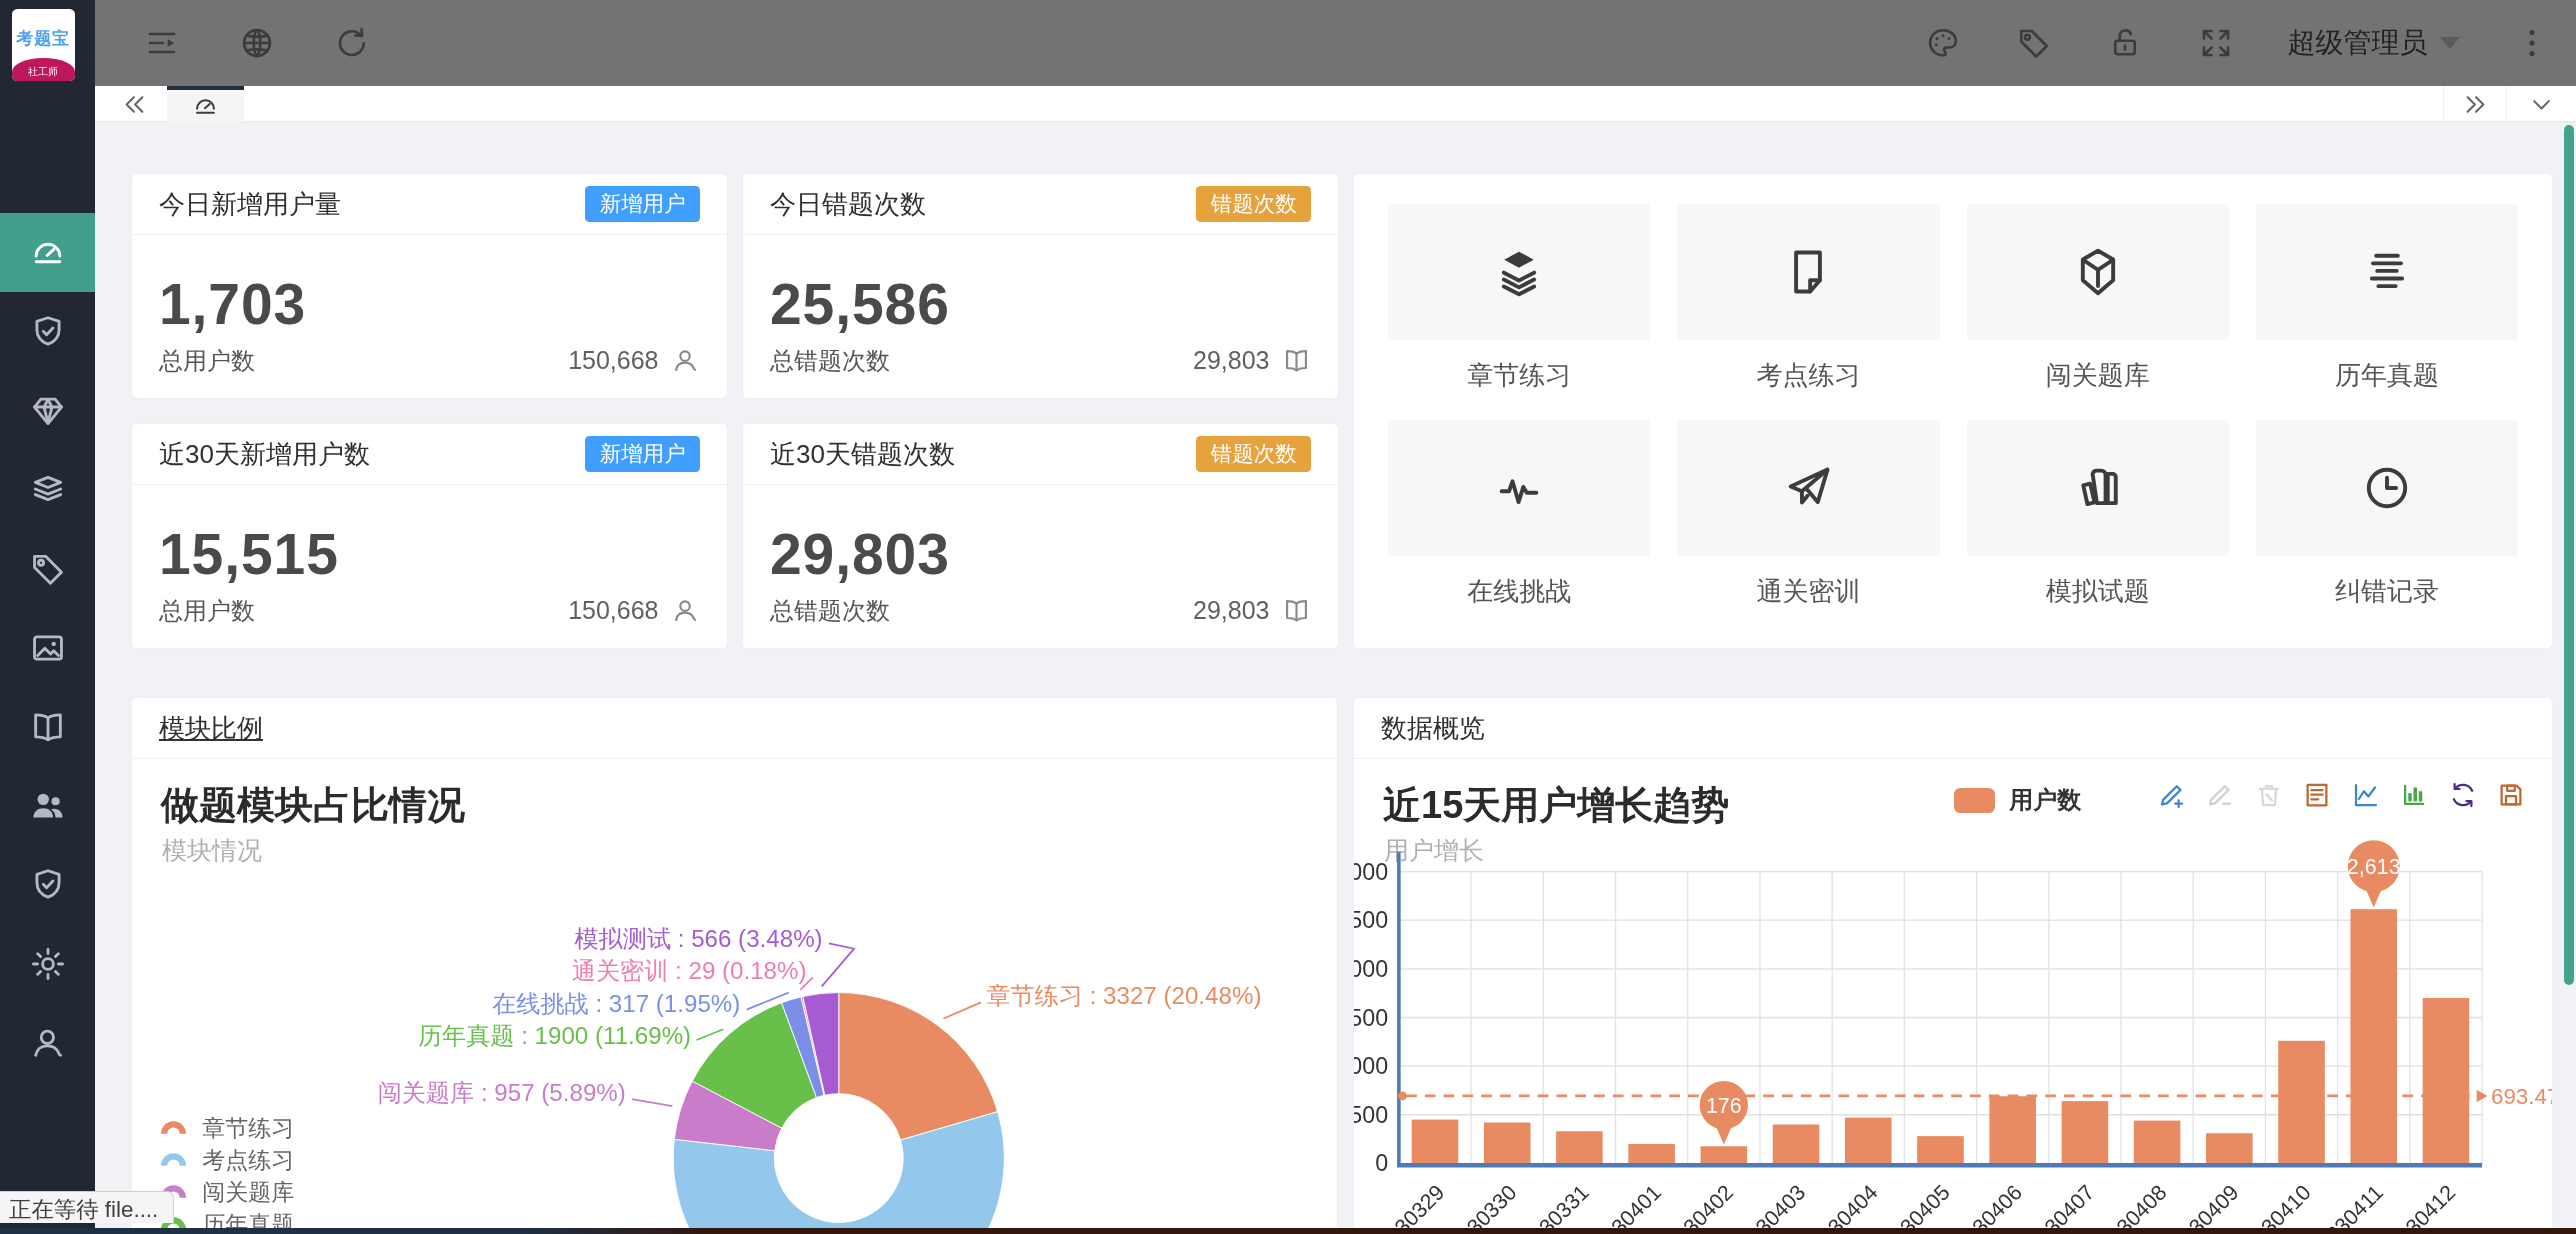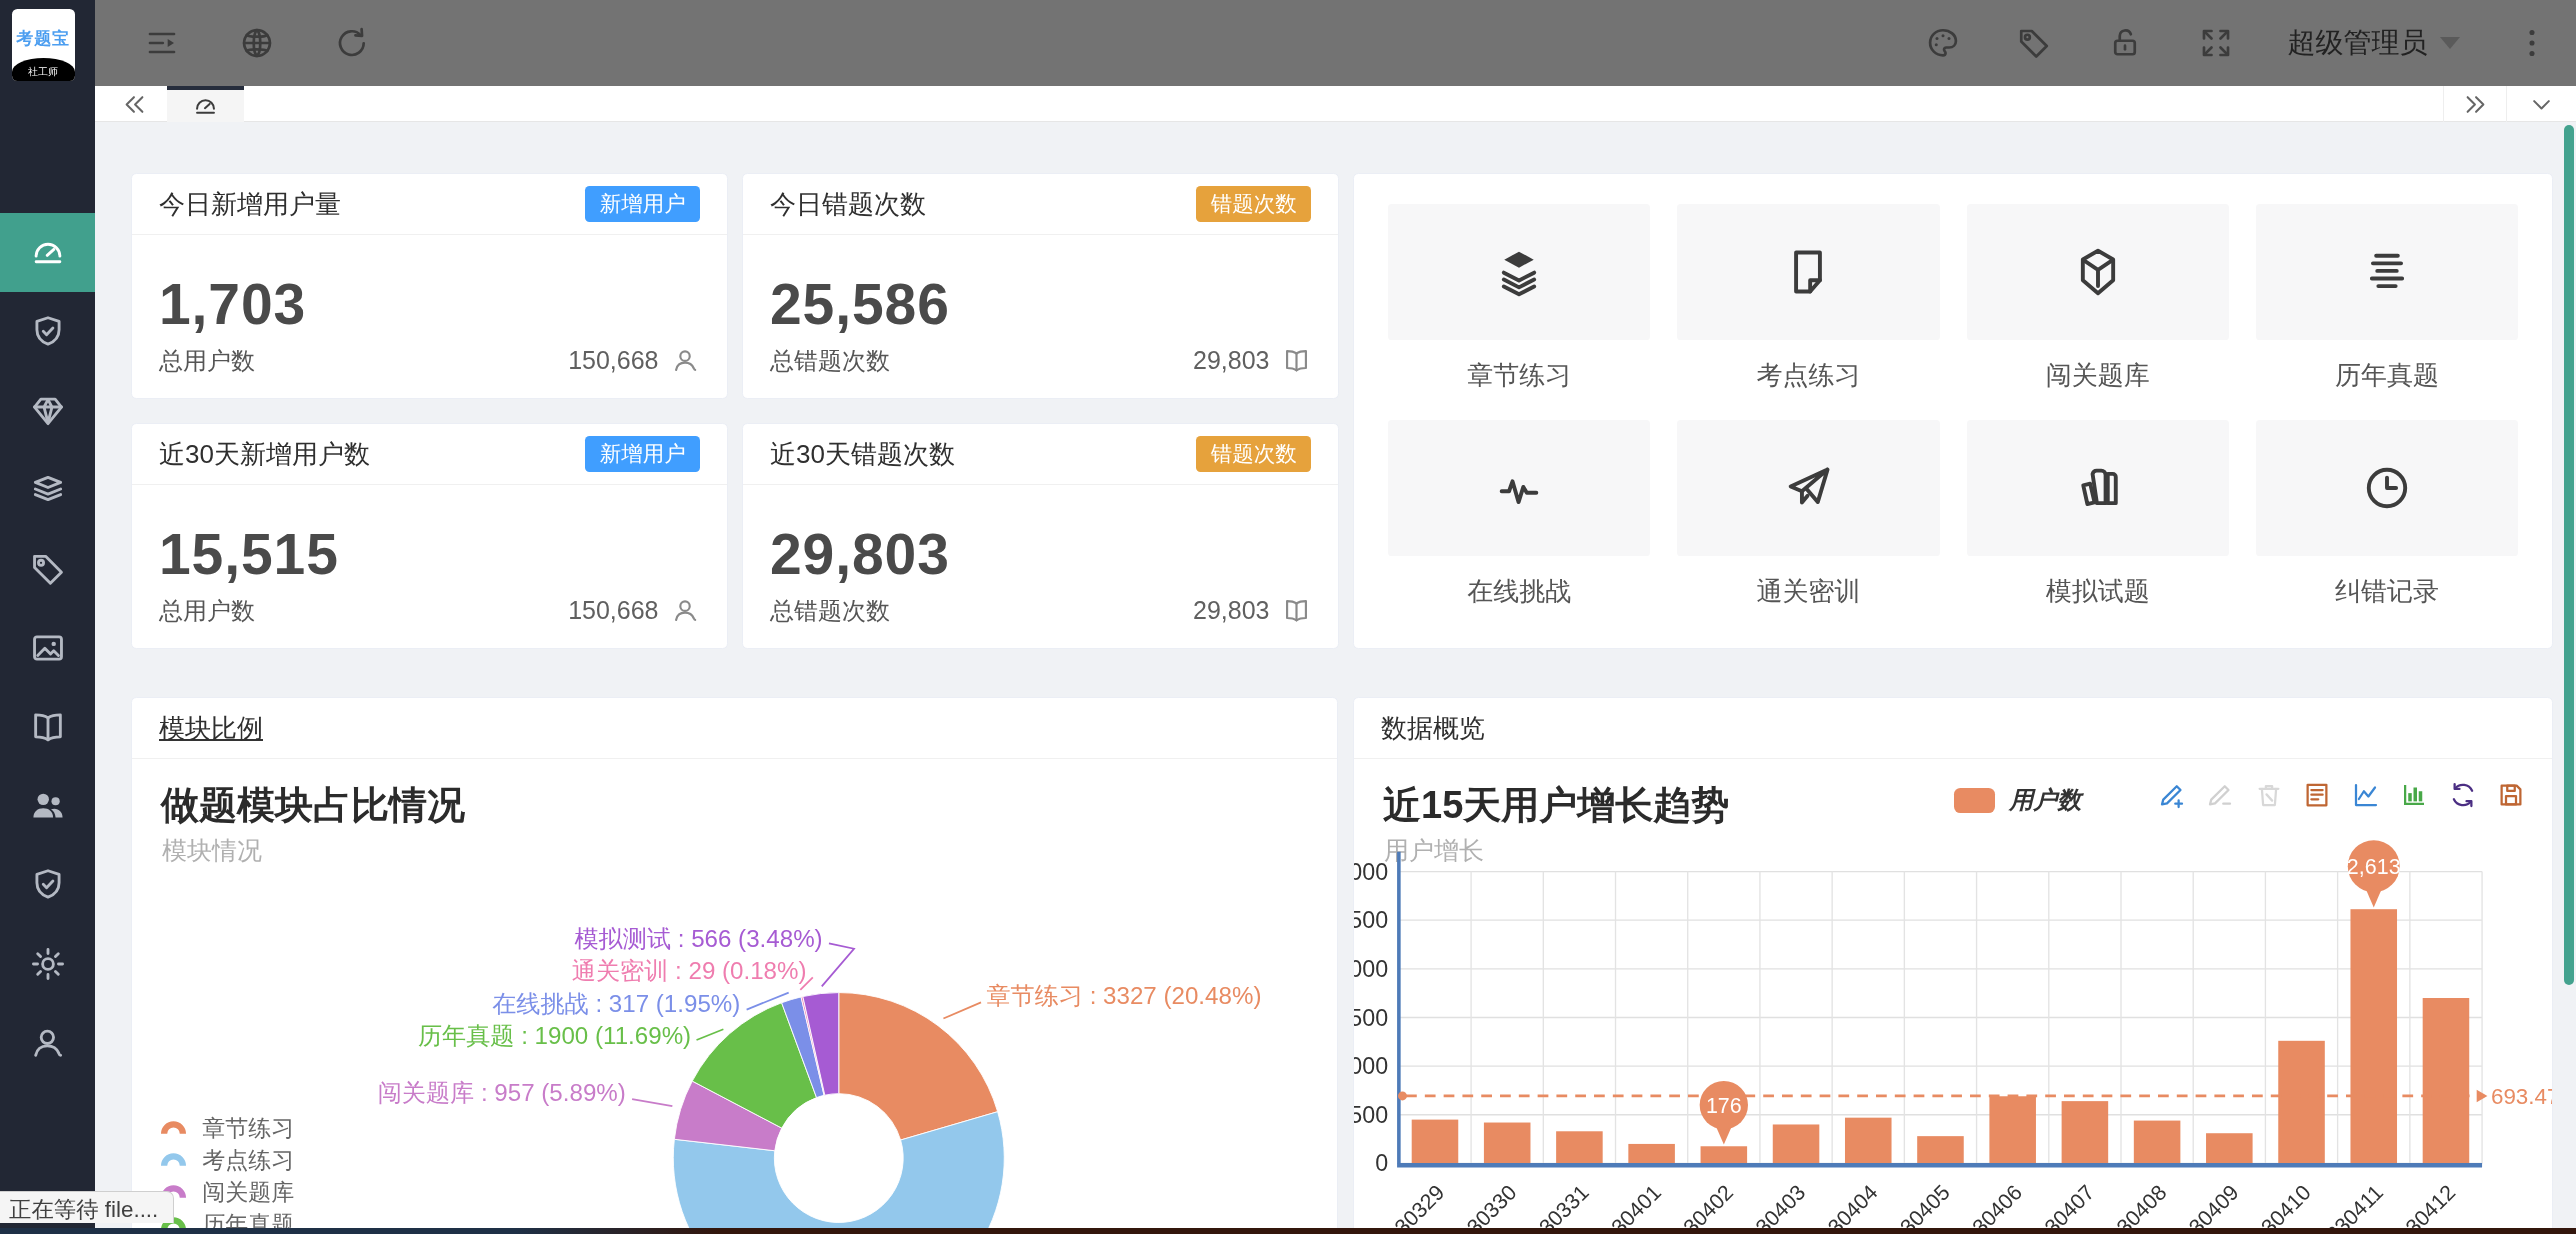--- a/index.html
+++ b/index.html
@@ -4,21 +4,21 @@
 <style>
   html,body{margin:0;padding:0;background:#fff;}
   *{box-sizing:border-box;}
   body{font-family:"Liberation Sans","DejaVu Sans",sans-serif;color:#333;}
   .app{position:relative;width:2576px;height:1234px;overflow:hidden;background:#fff;}
 
   
   .sidebar{position:absolute;left:0;top:0;width:95px;height:1234px;background:#222734;z-index:5;}
   .logo-box{position:absolute;left:11.6px;top:9px;width:63px;height:72px;background:#fff;border-radius:5.4px;overflow:hidden;text-align:center;}
   .logo-title{color:#4c9ef0;font-weight:bold;font-size:17px;letter-spacing:0.9px;margin-top:18px;}
-  .logo-band{position:absolute;left:0;bottom:0;width:100%;height:23px;background:#000000;border-radius:50% 50% 0 0/60% 60% 0 0;color:#fff;font-size:10px;line-height:27px;}
+  .logo-band{position:absolute;left:0;bottom:0;width:100%;height:23px;background:#be185d;border-radius:50% 50% 0 0/60% 60% 0 0;color:#fff;font-size:10px;line-height:27px;}
   .side-menu{position:absolute;left:0;top:213px;width:95px;}
   .side-item{width:95px;height:79px;display:flex;align-items:center;justify-content:center;color:#b4b9c3;cursor:pointer;}
   .side-item.active{background:#41a08d;color:#fff;}
   .side-item svg{width:38px;height:38px;}
 
   
   .topbar{position:absolute;left:95px;top:0;width:2481px;height:86px;background:#737373;display:flex;z-index:4;}
   .tb-left{display:flex;align-items:center;gap:56px;padding-left:47px;}
   .tb-right{margin-left:auto;display:flex;align-items:center;gap:52px;padding-right:25px;}
   .tb-icon{width:39px;height:39px;color:#3c3c3c;cursor:pointer;display:flex;align-items:center;justify-content:center;}
@@ -64,21 +64,21 @@
   .qlabel{text-align:center;margin-top:18px;font-size:26px;color:#555;}
 
   
   .chart-title{position:absolute;left:29px;top:82px;font-size:38px;font-weight:bold;color:#2b2b2b;}
   .chart-sub{position:absolute;left:30px;top:136px;font-size:25px;color:#b0b0b0;}
   .pie-legend{position:absolute;left:27px;top:414px;}
   .pl-item{display:flex;align-items:center;gap:14.3px;height:32px;font-size:23px;color:#666;cursor:pointer;}
   .pl-item svg{width:29px;height:16px;}
   .bar-legend{position:absolute;left:600px;top:86px;display:flex;align-items:center;gap:14.3px;cursor:pointer;}
   .bar-swatch{width:41px;height:25px;border-radius:6.3px;}
-  .bar-legend span{font-size:24px;color:#333;font-weight:bold;font-style:italic;}
+  .bar-legend span{font-size:24px;color:#333;font-weight:bold;}
   .toolbox{position:absolute;right:23px;top:79px;display:flex;gap:12.5px;}
   .tool{width:36px;height:36px;cursor:pointer;display:flex;align-items:center;justify-content:center;}
   .tool svg{width:30px;height:30px;}
   .chart-svg{position:absolute;left:0;}
 
   
   .scrollbar{position:absolute;right:1.8px;top:125px;width:10.7px;height:860px;background:#43a28e;border-radius:5.4px;z-index:8;cursor:pointer;}
 
   
   .statusbar{position:absolute;left:0;bottom:10.7px;height:32px;background:#f5f5f5;border:0.9px solid #cfcfcf;border-left:none;border-bottom:none;border-radius:0 7.2px 0 0;padding:1.8px 14.3px 0 9px;font-size:22.4px;color:#404040;z-index:20;}

